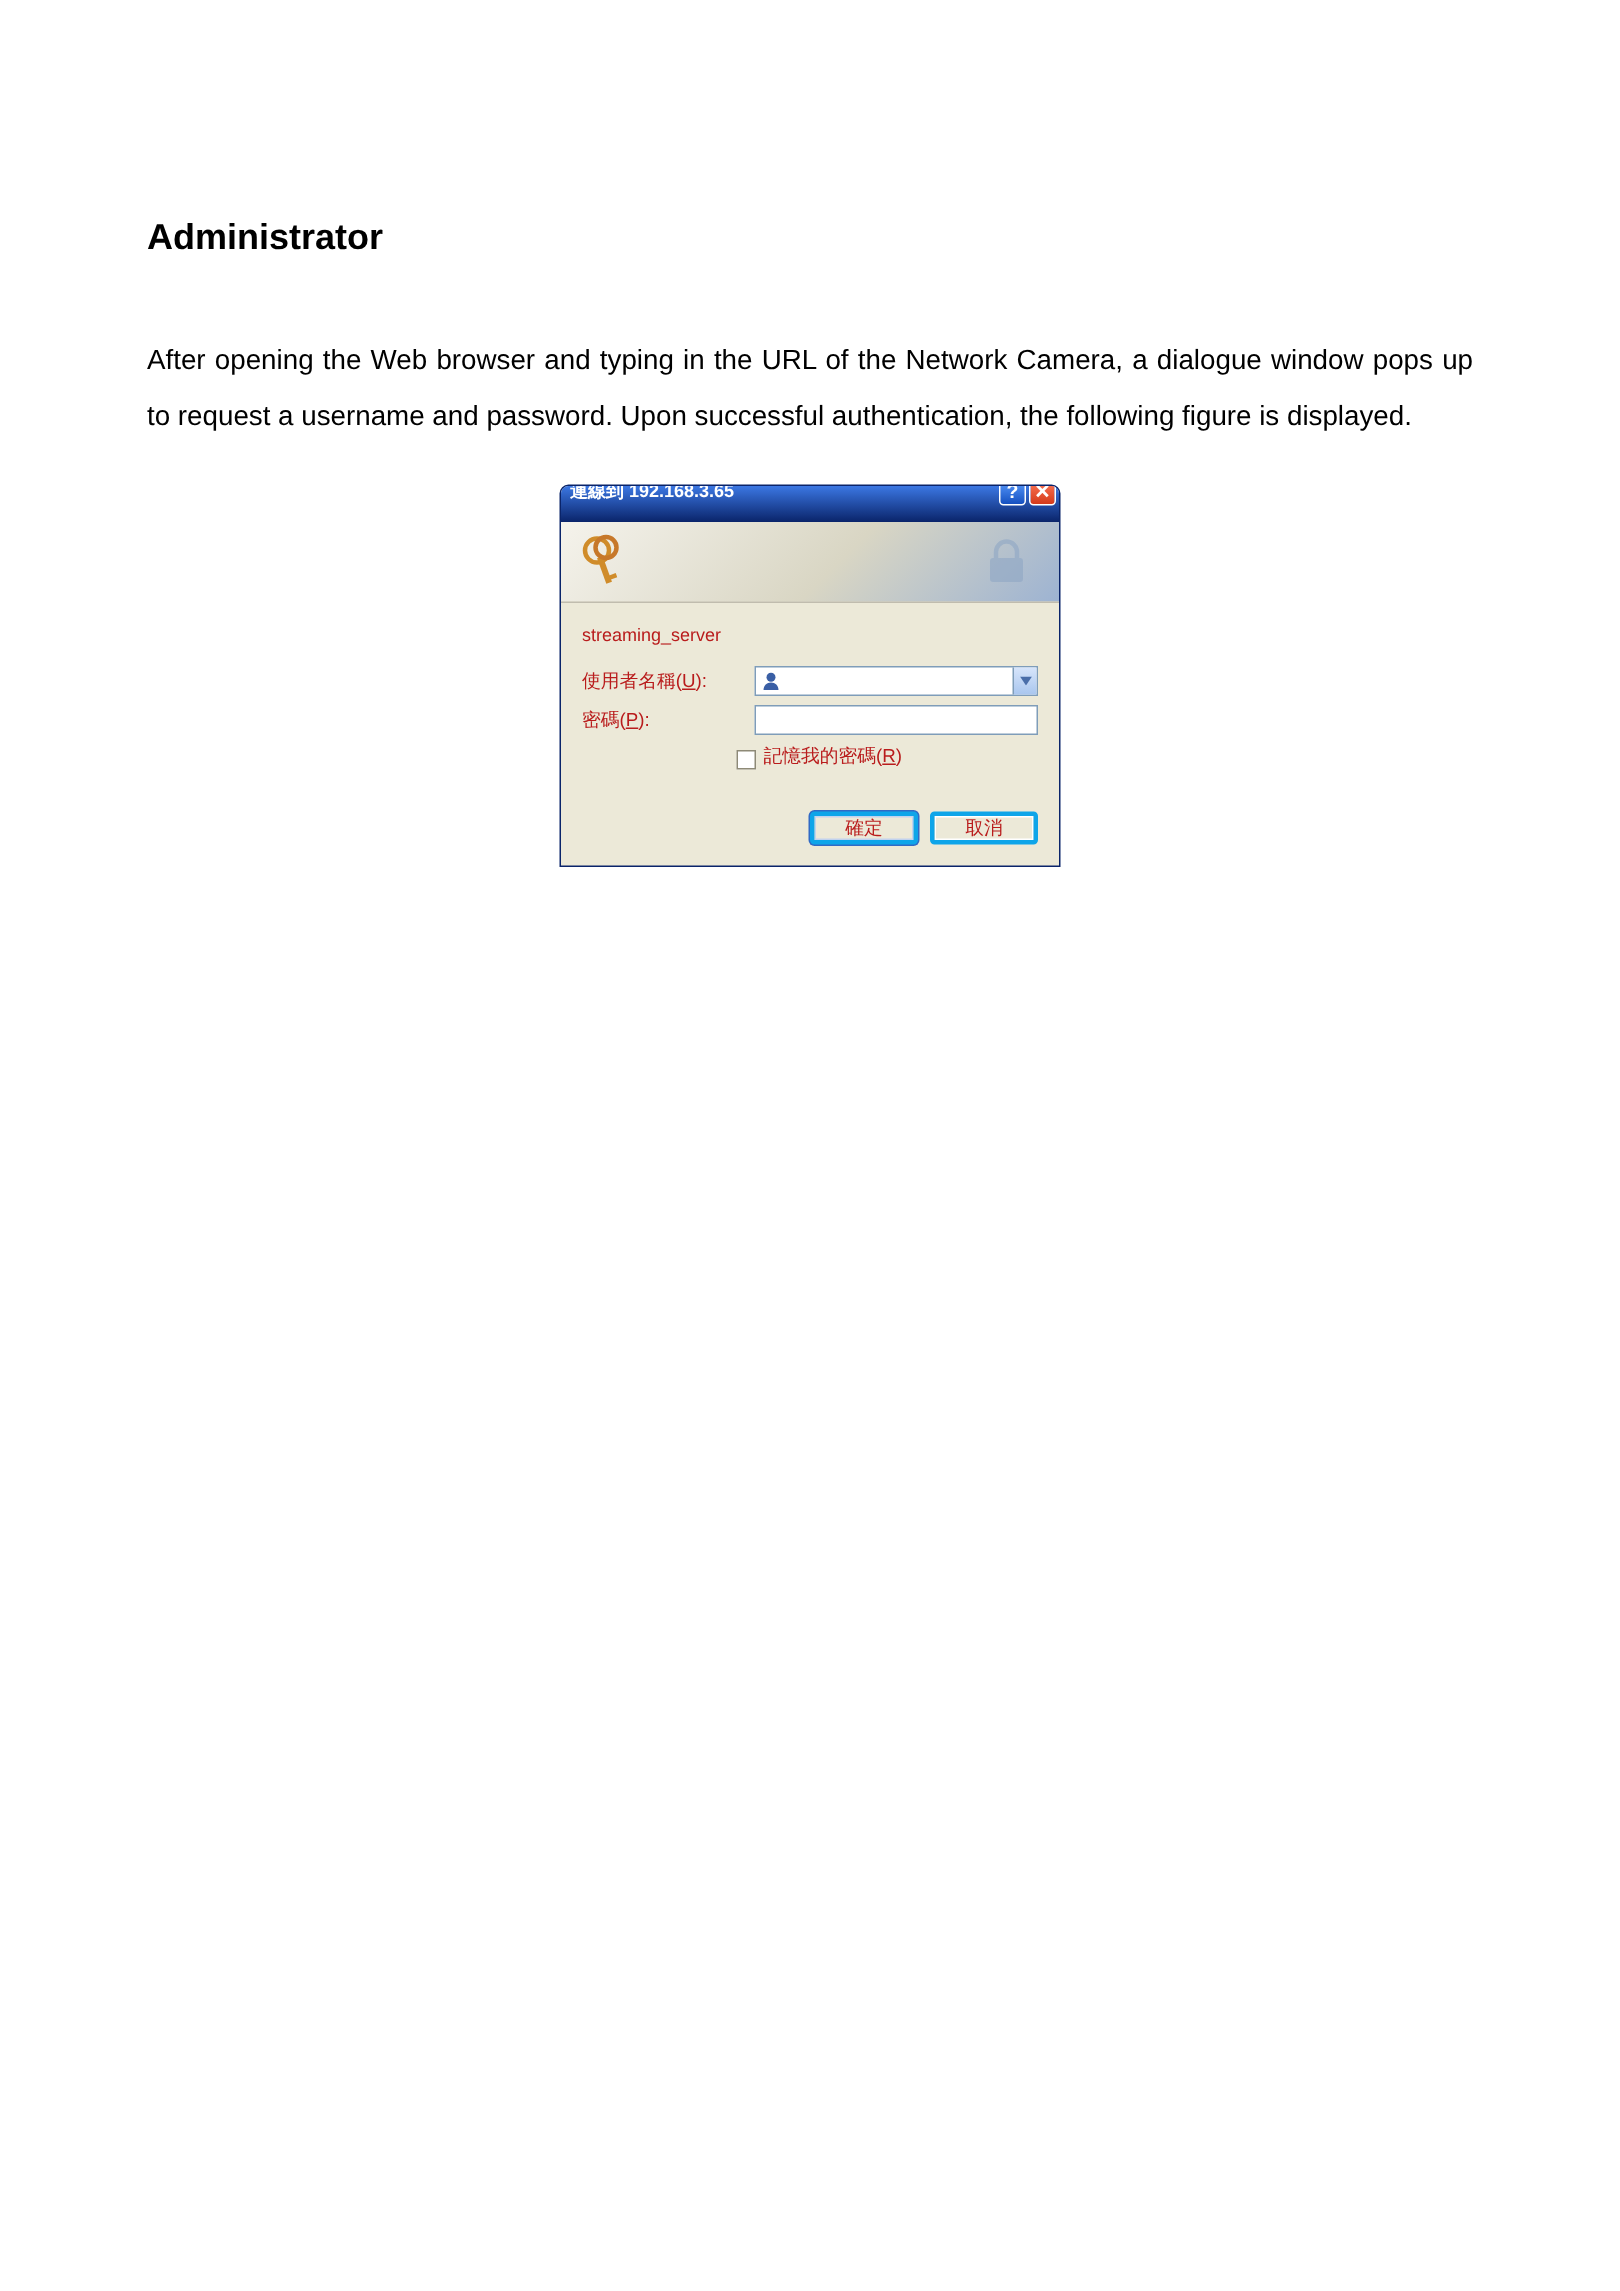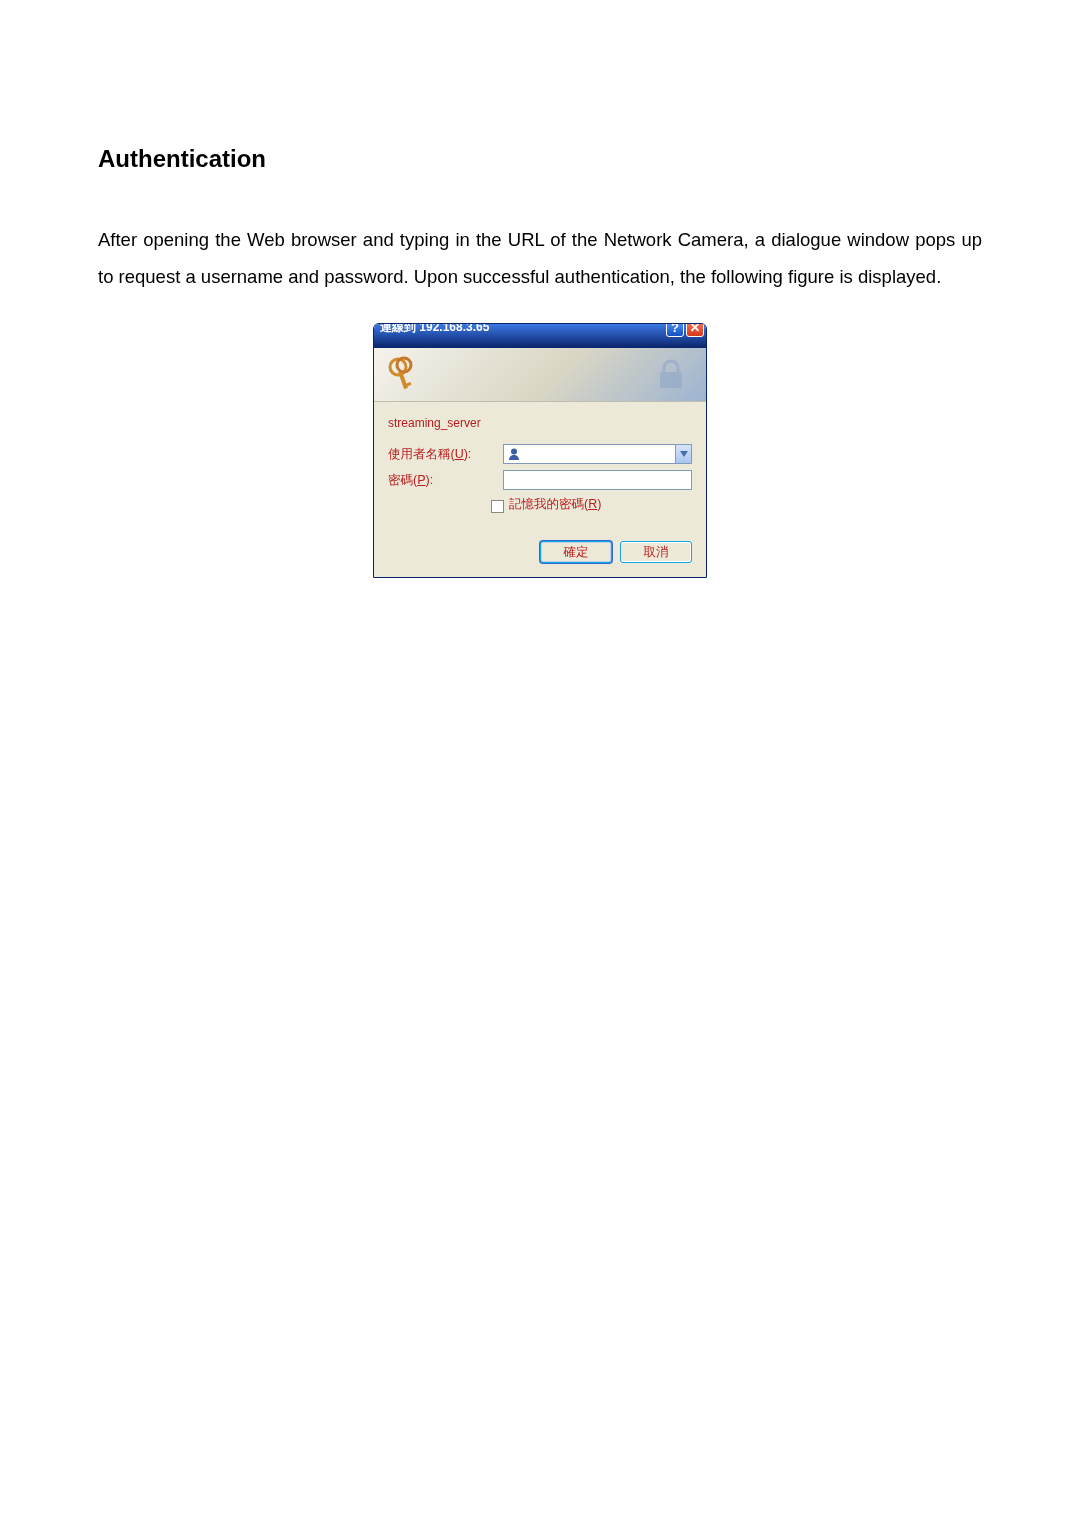--- a/index.html
+++ b/index.html
@@ -151,35 +151,35 @@
   }
   .check-row .ul { text-decoration: underline; }
   .btn-row {
     display:flex;
     justify-content:flex-end;
     gap:8px;
   }
   .dlg-btn {
     width:72px; height:22px;
     background:#ece9d8;
-    border:1px solid #0ea5e9;
+    border:3px solid #0ea5e9;
     border-radius:3px;
     font-size:12.5px;
     display:flex; align-items:center; justify-content:center;
     box-shadow: inset 0 0 0 1px #fff;
   }
   .dlg-btn.default {
     box-shadow: 0 0 0 1px #316ac5, inset 0 0 0 1px #c1d2ee;
   }
 </style>
 </head>
 <body>
 
 <div class="page">
-  <h2 class="section-heading">Authentication</h2>
+  <h2 class="section-heading">Administrator</h2>
 
   <p class="body-text justify">After opening the Web browser and typing in the URL of the Network Camera, a dialogue window pops up to request a username and password. Upon successful authentication, the following figure is displayed.</p>
 
 
   <div class="dialog-wrap">
     <div class="dialog">
 
       <div class="titlebar">
         <span class="title-text">連線到 192.168.3.65</span>
         <span class="tbtn help-btn">

